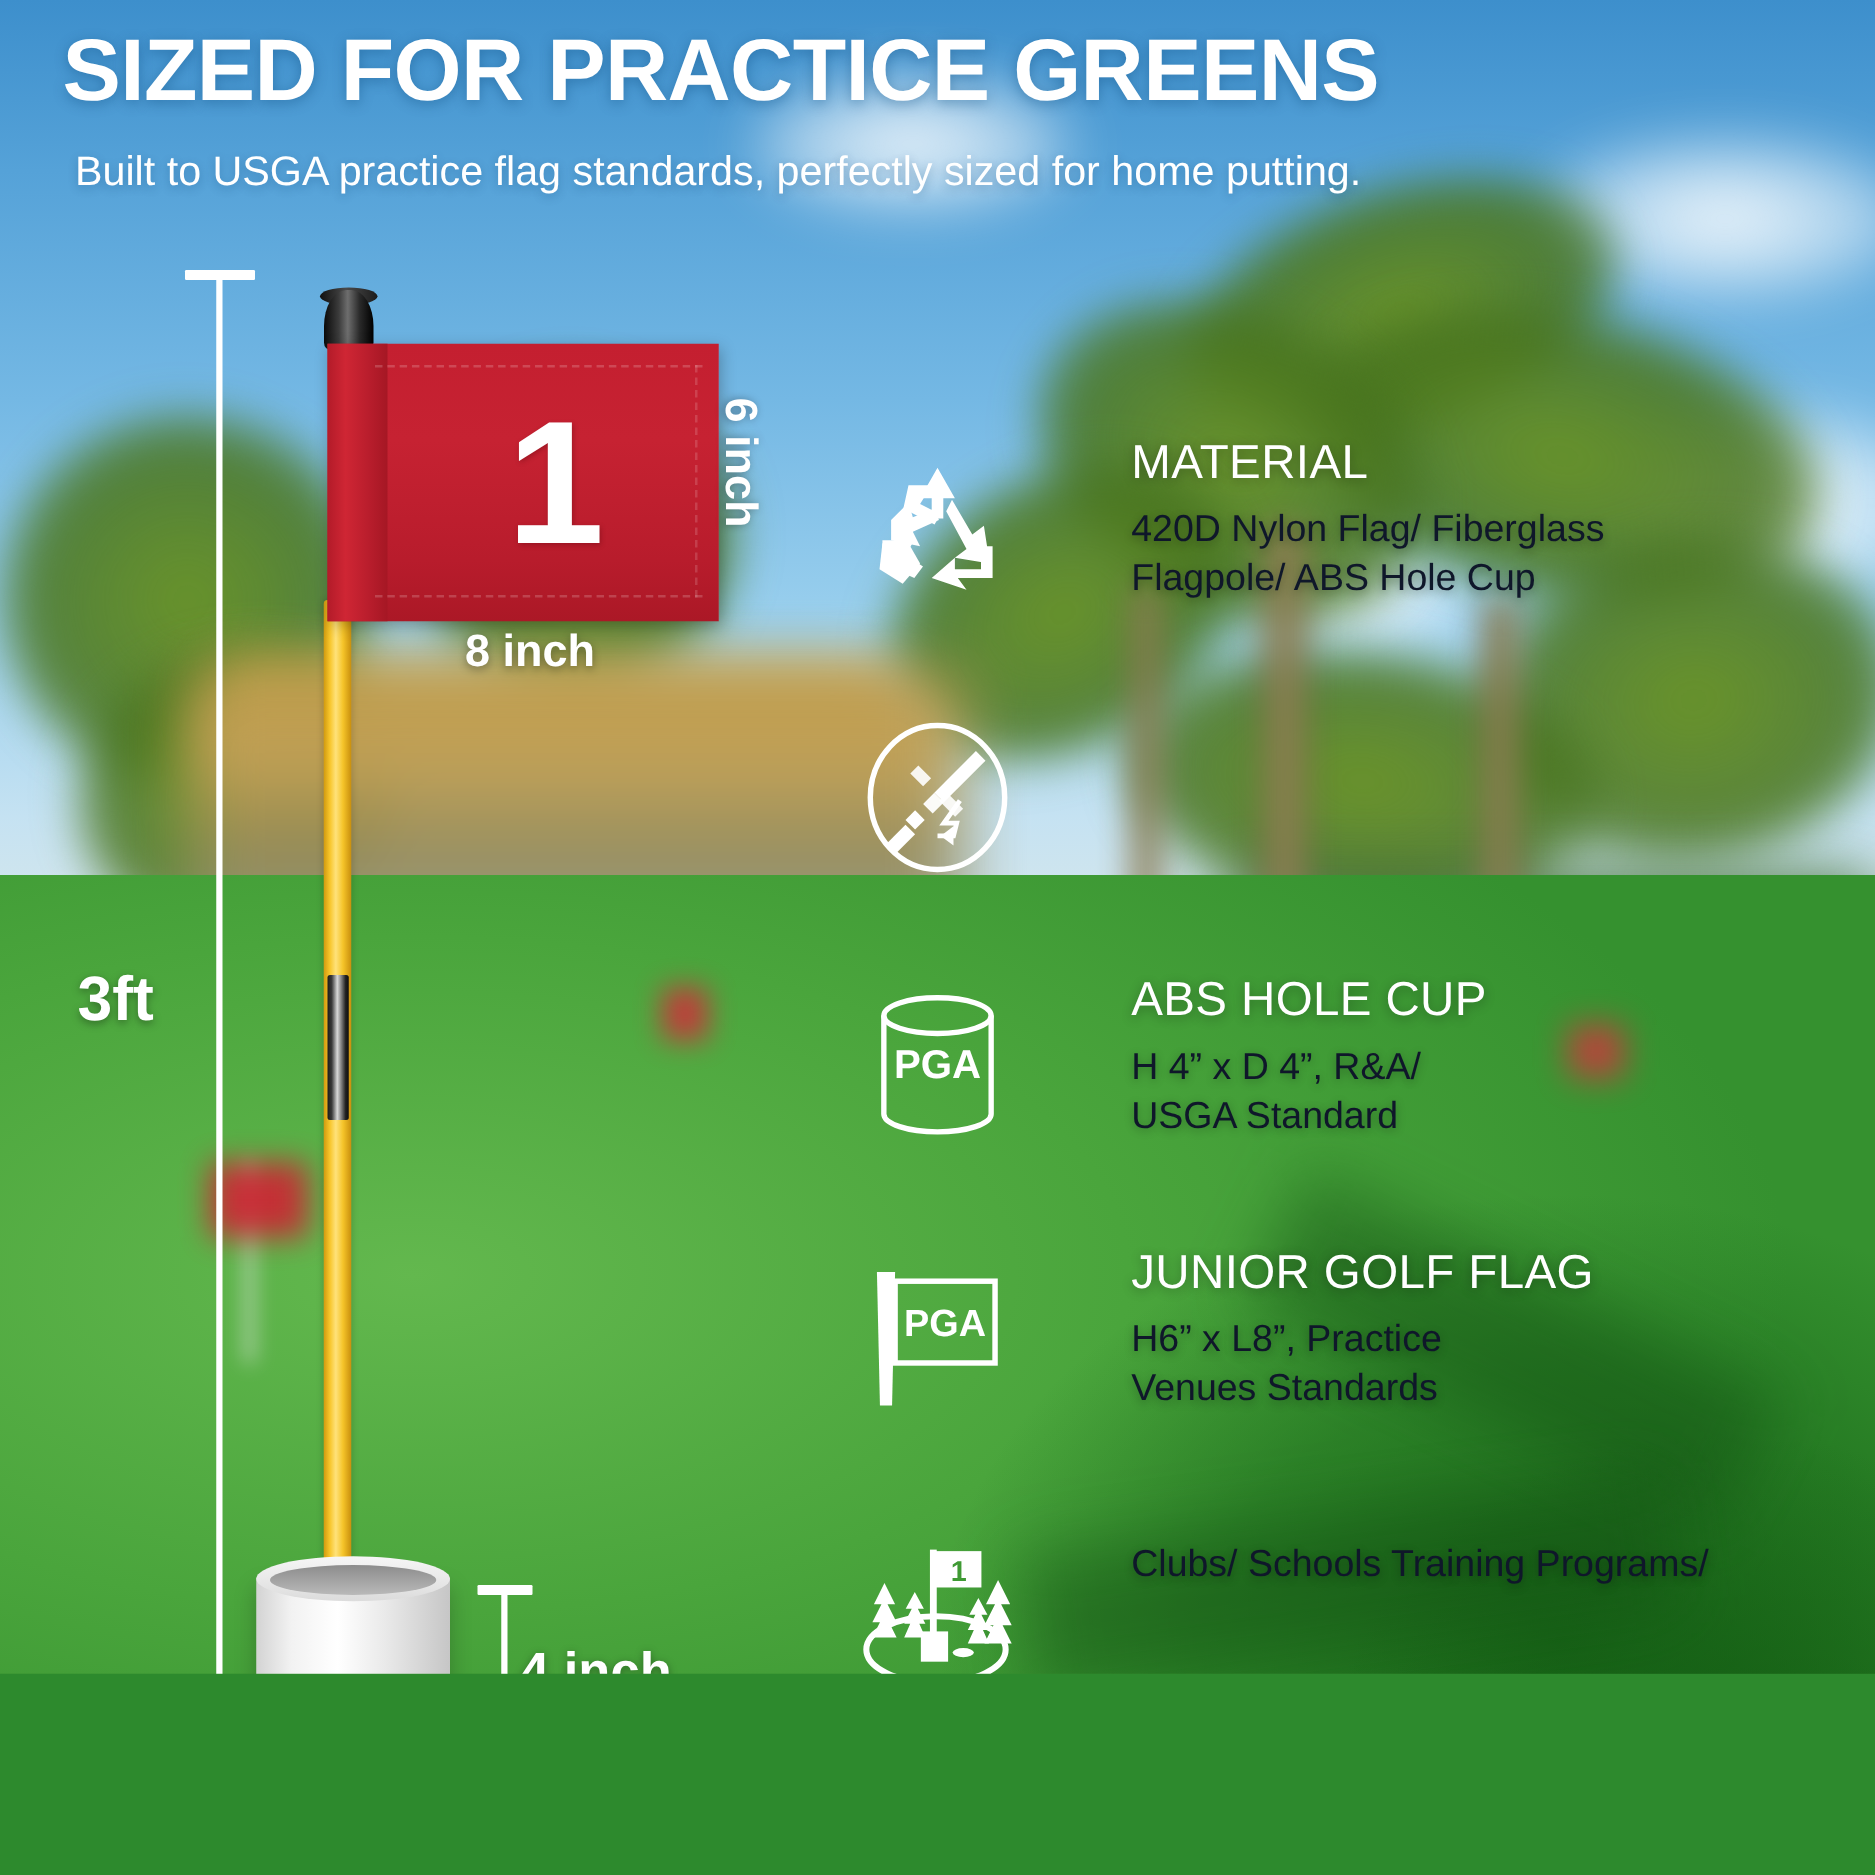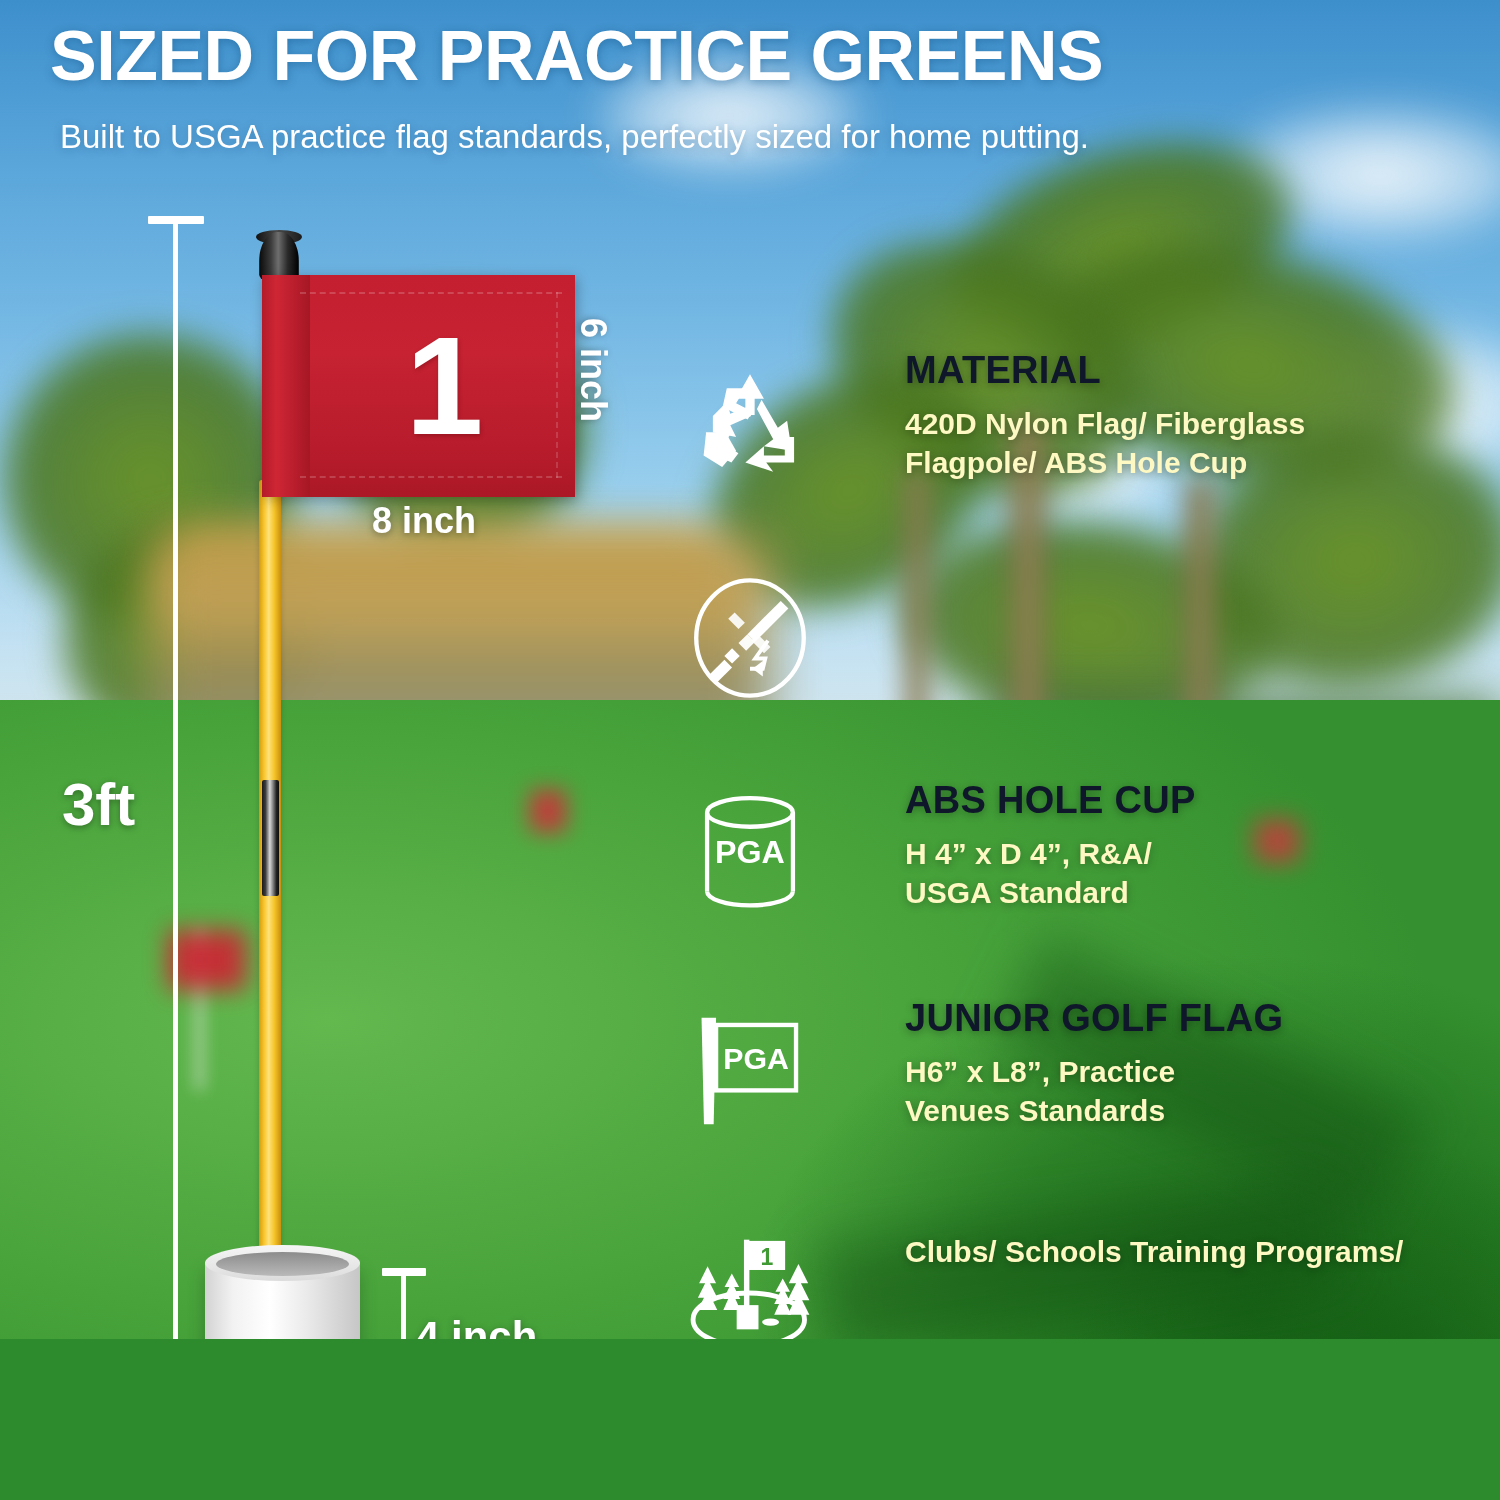--- a/index.html
+++ b/index.html
@@ -203,28 +203,28 @@
 
   
   .features { position:absolute; left:660px; top:350px; width:840px; z-index:20; }
   .feature { position:absolute; width:840px; height:200px; }
   .f-icon {
     position:absolute; left:20px; top:8px; width:140px; height:130px;
     display:flex; align-items:center; justify-content:center;
   }
   .f-text { position:absolute; left:245px; top:0; width:595px; }
   .f-title {
-    font-size:38px; font-weight:bold; color:#0f172a;
+    font-size:38px; font-weight:normal; color:#ffffff;
     letter-spacing:0.3px; line-height:1.1;
     text-shadow:0 2px 9px rgba(0,0,0,0.32);
     white-space:nowrap;
   }
   .f-desc {
     margin-top:12px;
-    font-size:30px; font-weight:700; color:#fef9c3;
+    font-size:30px; font-weight:400; color:#0f172a;
     line-height:1.30;
     text-shadow:0 2px 8px rgba(0,0,0,0.3);
   }
   .f-desc div { white-space:nowrap; }
 </style>
 </head>
 <body>
 
 <div id="stage">
 
@@ -289,21 +289,21 @@
     <div class="cup-body"></div>
     <div class="cup-rim"></div>
     <div class="cup-inner"></div>
   </div>
 
   <div class="dim">
 
     <div class="dim-cap-h" style="left:148px; top:216px; width:56px;"></div>
     <div class="dim-line-v" style="left:173px; top:216px; height:1220px;"></div>
     <div class="dim-cap-h" style="left:148px; top:1428px; width:56px;"></div>
-    <div class="dim-label" style="left:62px; top:770px; font-size:60px;">3ft</div>
+    <div class="dim-label" style="left:62px; top:770px; font-size:50px;">3ft</div>
 
     <div class="dim-label dim-label-vert" style="left:614px; top:318px; font-size:36px;">6 inch</div>
 
     <div class="dim-label" style="left:372px; top:500px; font-size:36px;">8 inch</div>
 
     <div class="dim-cap-h" style="left:382px; top:1268px; width:44px;"></div>
     <div class="dim-line-v" style="left:401px; top:1268px; height:148px;"></div>
     <div class="dim-cap-h" style="left:382px; top:1410px; width:44px;"></div>
     <div class="dim-label" style="left:416px; top:1313px; font-size:42px;">4 inch</div>
   </div>

